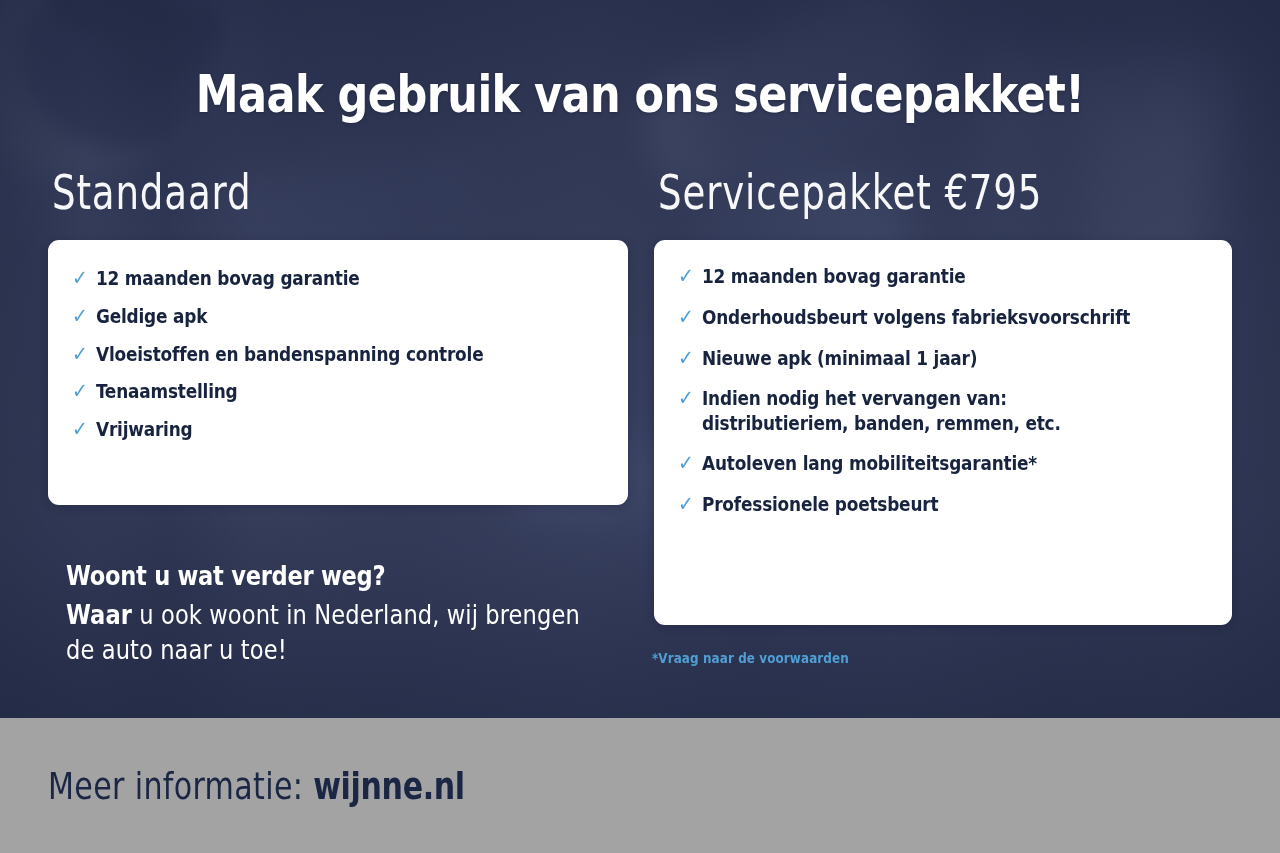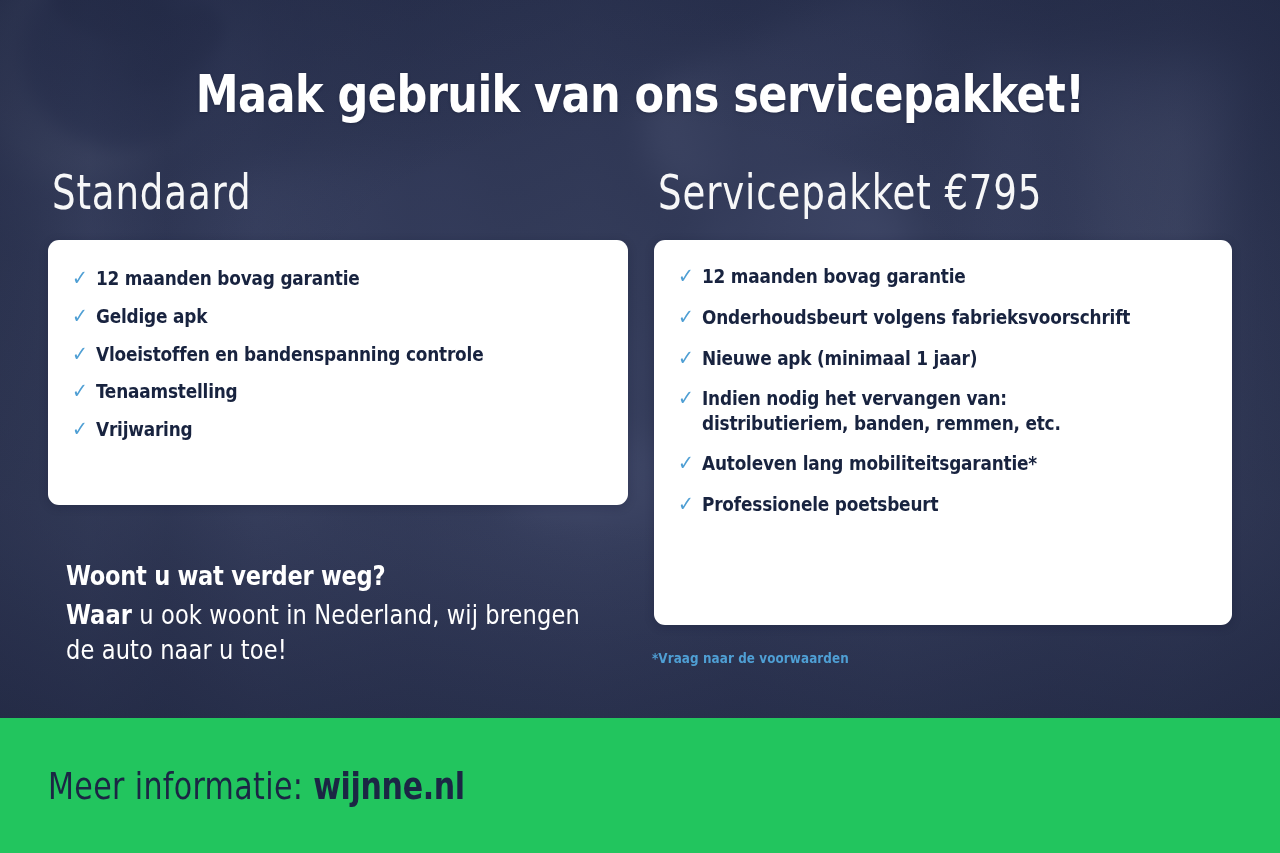--- a/index.html
+++ b/index.html
@@ -256,21 +256,21 @@
     transform: scaleX(0.95);
     transform-origin: left center;
     white-space: nowrap;
   }
 
   
   .footer {
     position: absolute;
     left: 0; top: 718px;
     width: 1280px; height: 135px;
-    background: #22c55e;
+    background: #a3a3a3;
   }
 
   .footer-info {
     position: absolute;
     left: 48px; top: 46px;
     color: #1b2644;
     font-family: "DejaVu Sans Condensed", "Liberation Sans Narrow", "Liberation Sans", sans-serif;
     font-weight: 300;
     font-size: 38px;
     letter-spacing: 0.4px;

